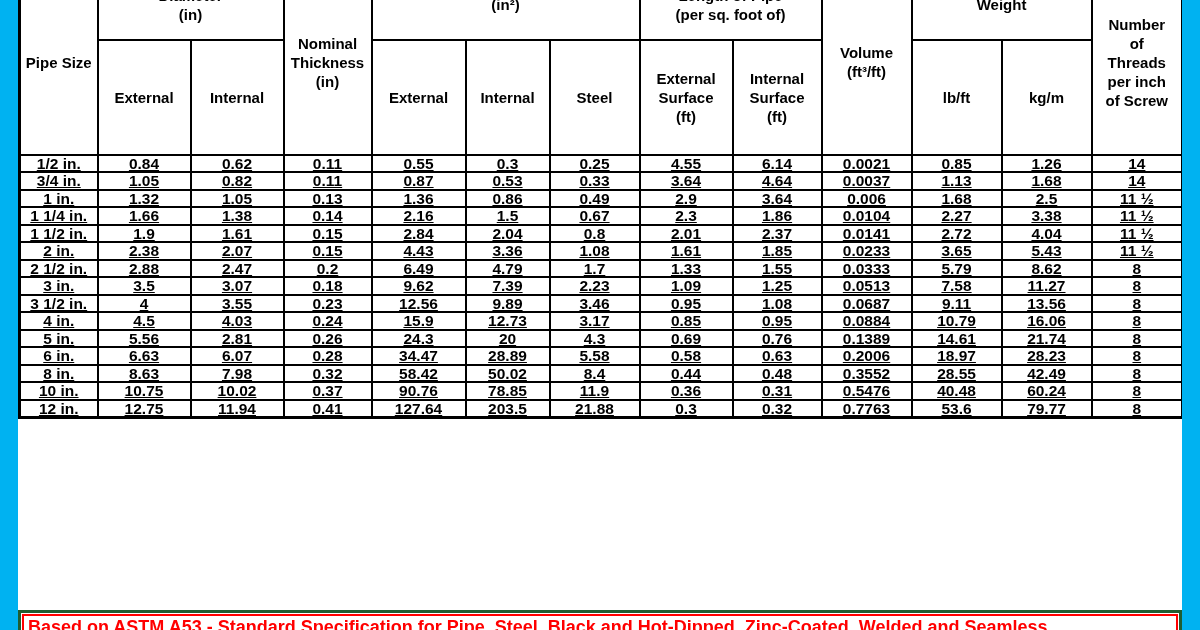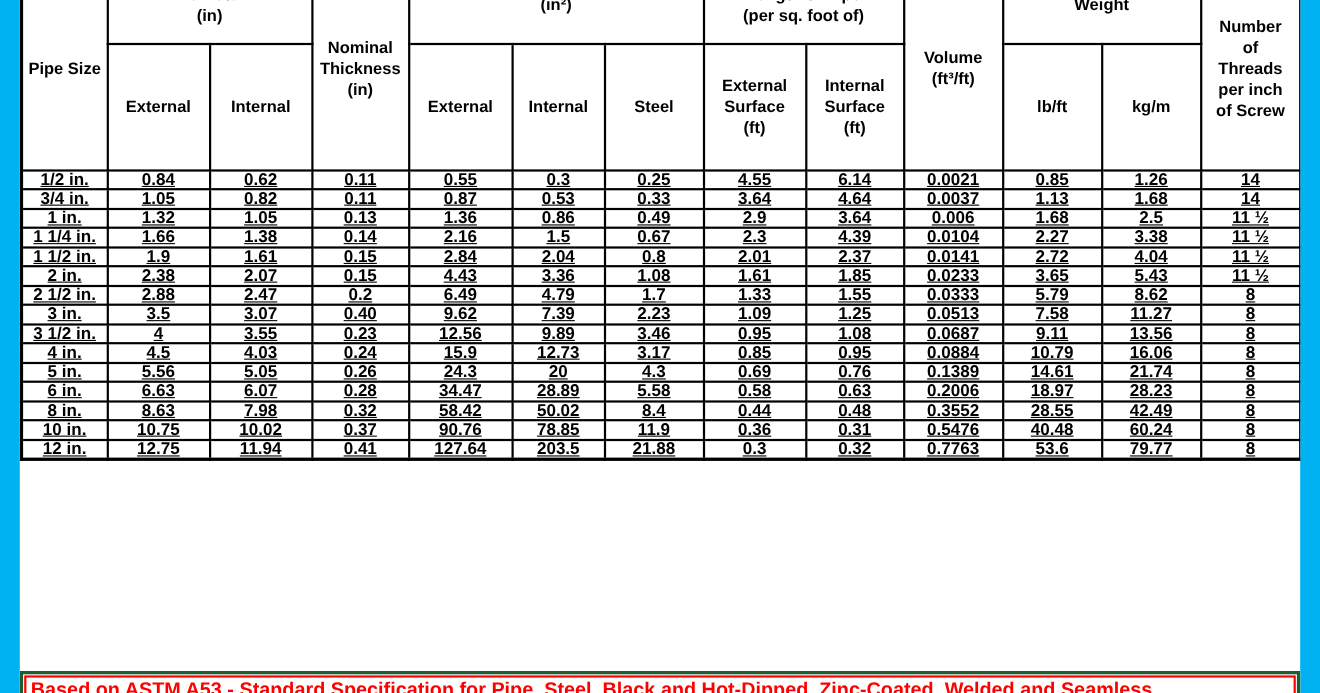--- a/index.html
+++ b/index.html
@@ -159,21 +159,21 @@
             </tr>
             <tr>
               <td>1 1/4 in.</td>
               <td>1.66</td>
               <td>1.38</td>
               <td>0.14</td>
               <td>2.16</td>
               <td>1.5</td>
               <td>0.67</td>
               <td>2.3</td>
-              <td>4.39</td>
+              <td>1.86</td>
               <td>0.0104</td>
               <td>2.27</td>
               <td>3.38</td>
               <td>11 ½</td>
             </tr>
             <tr>
               <td>1 1/2 in.</td>
               <td>1.9</td>
               <td>1.61</td>
               <td>0.15</td>
@@ -214,21 +214,21 @@
               <td>1.55</td>
               <td>0.0333</td>
               <td>5.79</td>
               <td>8.62</td>
               <td>8</td>
             </tr>
             <tr>
               <td>3 in.</td>
               <td>3.5</td>
               <td>3.07</td>
-              <td>0.40</td>
+              <td>0.18</td>
               <td>9.62</td>
               <td>7.39</td>
               <td>2.23</td>
               <td>1.09</td>
               <td>1.25</td>
               <td>0.0513</td>
               <td>7.58</td>
               <td>11.27</td>
               <td>8</td>
             </tr>
@@ -258,21 +258,21 @@
               <td>0.85</td>
               <td>0.95</td>
               <td>0.0884</td>
               <td>10.79</td>
               <td>16.06</td>
               <td>8</td>
             </tr>
             <tr>
               <td>5 in.</td>
               <td>5.56</td>
-              <td>5.05</td>
+              <td>2.81</td>
               <td>0.26</td>
               <td>24.3</td>
               <td>20</td>
               <td>4.3</td>
               <td>0.69</td>
               <td>0.76</td>
               <td>0.1389</td>
               <td>14.61</td>
               <td>21.74</td>
               <td>8</td>

